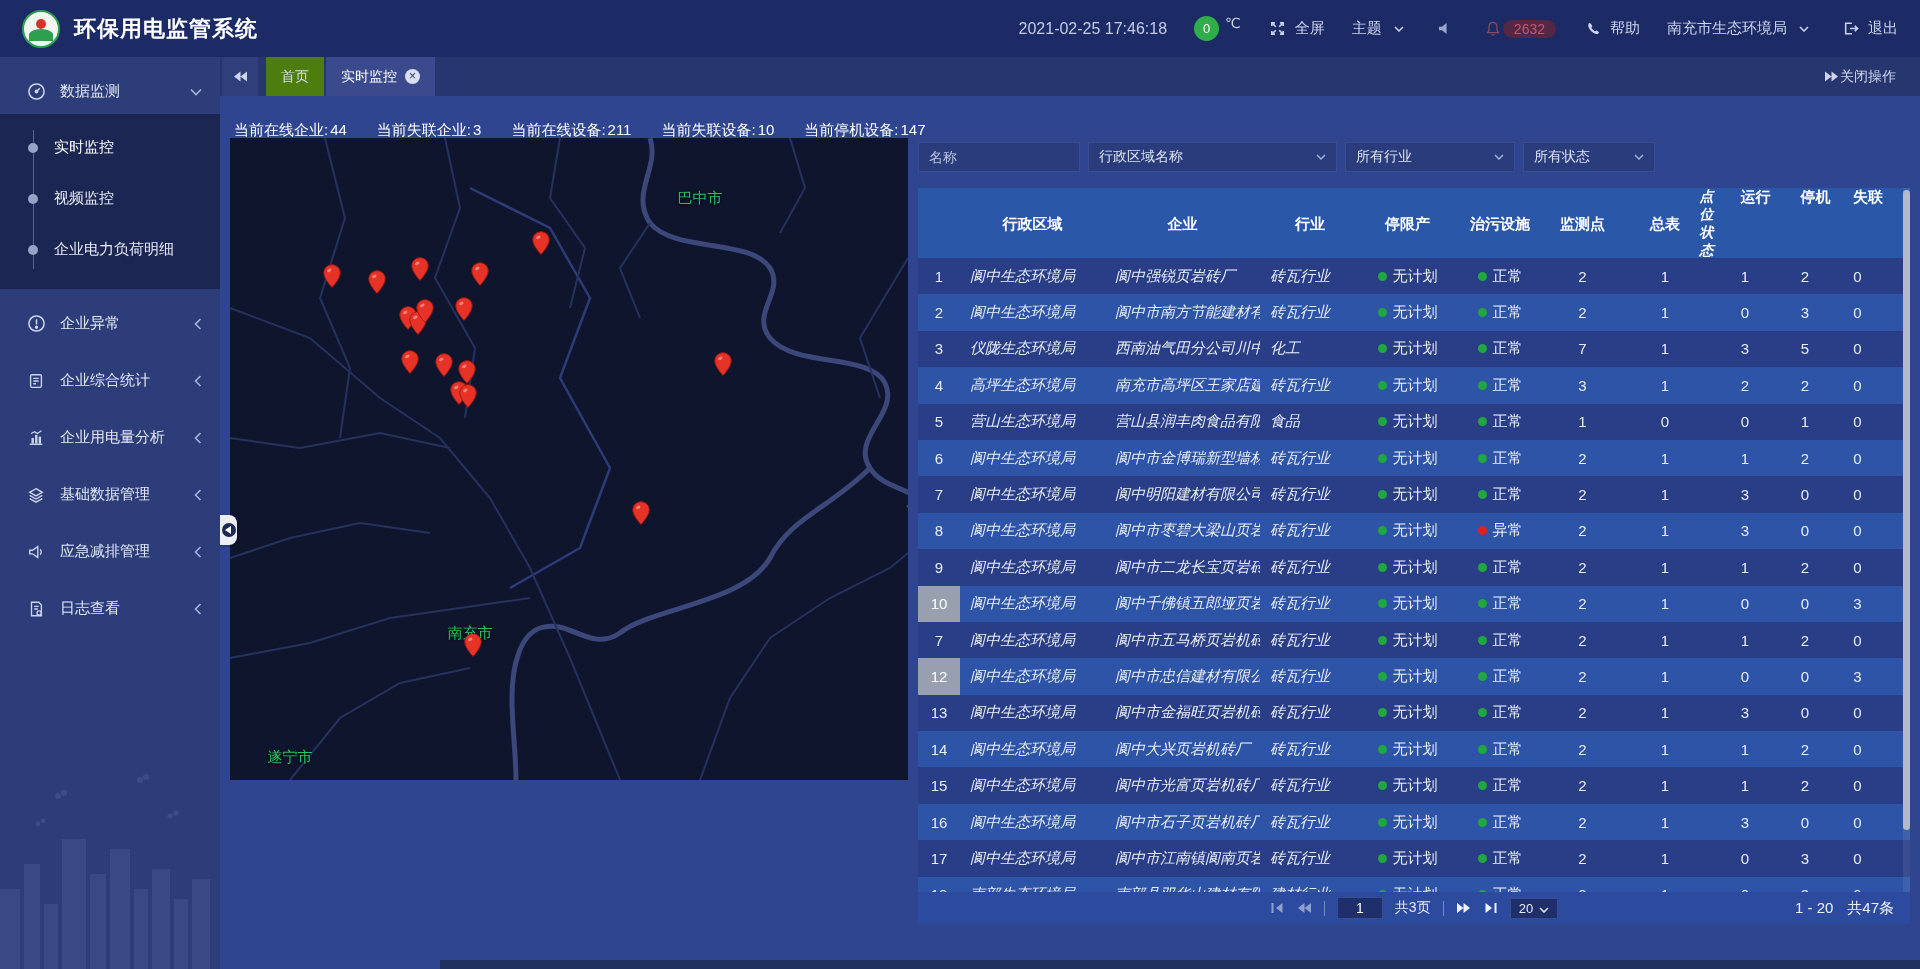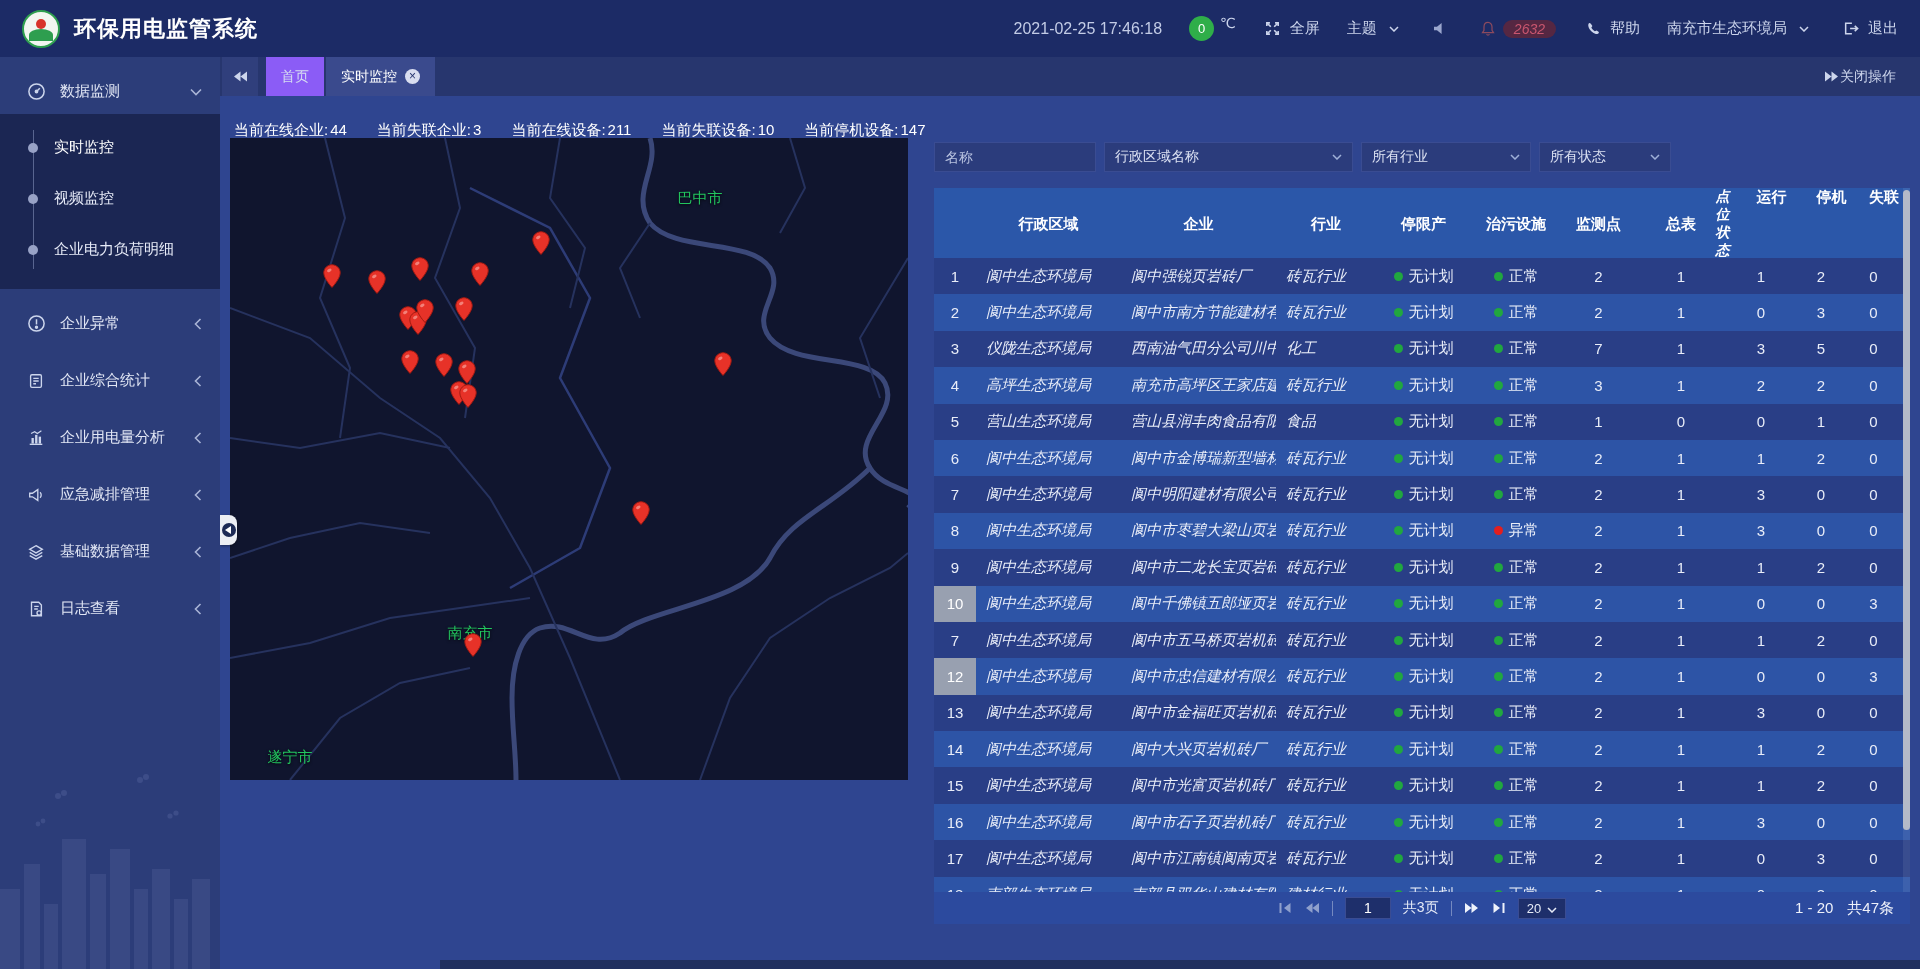--- a/index.html
+++ b/index.html
@@ -11,61 +11,61 @@
 .logo{width:38px;height:38px;border-radius:50%;background:#f2f6f1;border:2px solid #2e9e4f;position:relative;overflow:hidden;flex:none;}
 .logo::before{content:"";position:absolute;top:7px;left:50%;transform:translateX(-50%);width:10px;height:10px;border-radius:50%;background:#d8332a;}
 .logo::after{content:"";position:absolute;bottom:5px;left:5px;right:5px;height:12px;background:#2e9e4f;border-radius:50% 50% 0 0;}
 .app-title{color:#fff;font-size:22px;font-weight:700;margin-left:14px;letter-spacing:1px;}
 .header-right{margin-left:auto;display:flex;align-items:center;gap:27px;color:#ccd5ec;font-size:15px;}
 .datetime{font-size:16px;color:#c3cce6;}
 .temp{display:inline-flex;align-items:center;gap:6px;}
 .temp-circle{width:25px;height:25px;border-radius:50%;background:#2fae49;color:#fff;font-size:13px;display:inline-flex;align-items:center;justify-content:center;}
 .temp-unit{font-size:14px;position:relative;top:-6px;}
 .hbtn{display:inline-flex;align-items:center;gap:7px;cursor:pointer;white-space:nowrap;}
-.notif{display:inline-flex;align-items:center;gap:5px;cursor:pointer;font-style:italic;}
+.notif{display:inline-flex;align-items:center;cursor:pointer;}
 .notif-pill{background:#552742;color:#c9566f;border-radius:9px;padding:1px 11px;font-size:14px;}
 
 
 .sidebar{position:absolute;top:57px;left:0;bottom:0;width:220px;background:#2c3d79;overflow:hidden;z-index:4;}
 .side-item{height:57px;display:flex;align-items:center;padding:12px 18px 0 26px;gap:14px;color:#e2e7f5;font-size:15px;cursor:pointer;position:relative;}
 .s-icon{width:20px;height:20px;display:inline-flex;align-items:center;justify-content:center;flex:none;}
 .s-chev{margin-left:auto;display:inline-flex;color:#a9b4d6;}
 .submenu{background:#1b2653;position:relative;padding:8px 0 14px;}
 .submenu::before{content:"";position:absolute;left:33px;top:16px;bottom:20px;width:1px;background:#596590;}
 .sub-item{position:relative;padding:16px 0 16px 54px;color:#e7ebf8;font-size:15px;cursor:pointer;}
 .sub-item::before{content:"";position:absolute;left:28px;top:50%;margin-top:-5px;width:10px;height:10px;border-radius:50%;background:#98a2c6;}
 .sub-item.active{color:#ffffff;}
 .skyline{position:absolute;left:0;right:0;bottom:0;height:205px;opacity:.5;}
 
 
 .main{position:absolute;left:220px;top:57px;right:0;bottom:0;display:flex;flex-direction:column;}
 .tabbar{height:39px;background:#27366e;display:flex;align-items:stretch;padding-left:2px;flex:none;}
 .tab-nav{width:36px;margin-right:8px;background:#303f7c;display:flex;align-items:center;justify-content:center;color:#ccd5ec;cursor:pointer;}
 #tabs{display:flex;align-items:stretch;}
-.tab{display:flex;align-items:center;gap:8px;padding:0 15px;background:#8b5cf6;color:#d6ddf1;font-size:14px;margin-right:2px;cursor:pointer;}
+.tab{display:flex;align-items:center;gap:8px;padding:0 15px;background:#4d7c0f;color:#d6ddf1;font-size:14px;margin-right:2px;cursor:pointer;}
 .tab.active{background:#3a4a8d;color:#fff;}
 .tab-close{width:15px;height:15px;border-radius:50%;background:#d9def0;color:#27366e;font-size:12px;line-height:15px;text-align:center;cursor:pointer;}
 .tabbar-right{margin-left:auto;display:flex;align-items:center;padding:0 24px;color:#ccd5ec;font-size:14px;}
 .tabbar-right>span{cursor:pointer;display:inline-flex;align-items:center;}
 
 .content{position:relative;flex:1;background:#2f4590;}
 .stats{position:absolute;left:14px;top:20px;height:28px;display:flex;align-items:center;gap:30px;color:#fff;font-size:15px;white-space:nowrap;}
 .stat{display:inline-flex;}
 .stat-value{margin-left:2px;}
 
 
 .map{position:absolute;left:10px;top:42px;width:678px;height:642px;background:#10152e;overflow:hidden;cursor:grab;}
 .map svg.roads{position:absolute;left:0;top:0;}
 .city-label{position:absolute;transform:translate(-50%,-50%);color:#22c55e;font-size:15px;white-space:nowrap;text-shadow:0 1px 3px rgba(0,0,0,.9);}
 .pin{position:absolute;width:19px;height:25px;transform:translate(-50%,-85%);cursor:pointer;}
 .collapse-handle{position:absolute;left:0;top:419px;width:17px;height:30px;background:#eceef4;border-radius:0 8px 8px 0;display:flex;align-items:center;justify-content:center;cursor:pointer;box-shadow:0 1px 3px rgba(0,0,0,.4);z-index:3;}
 .collapse-handle .ball{width:14px;height:14px;border-radius:50%;background:#1d2a55;display:flex;align-items:center;justify-content:center;}
 
 
-.right-panel{position:absolute;left:714px;top:46px;right:10px;height:782px;}
+.right-panel{position:absolute;left:698px;top:46px;right:10px;height:782px;}
 .filters{display:flex;gap:8px;height:30px;}
 .f-input{width:162px;background:#2b3c7c;border:1px solid #3a4c92;color:#e2e7f5;font-size:14px;padding:0 10px;outline:none;}
 .f-input::placeholder{color:#b9c3e0;}
 .f-select{display:flex;align-items:center;justify-content:space-between;background:#2b3c7c;border:1px solid #3a4c92;color:#dbe1f2;font-size:14px;padding:0 10px;cursor:pointer;}
 .f-select .car{color:#9fb0d8;display:inline-flex;margin-left:16px;}
 .w2{width:249px;}.w3{width:170px;}.w4{width:132px;}
 
 .table-wrap{margin-top:16px;}
 .t-head{display:grid;grid-template-columns:42px 145px 155px 100px 95px 90px 75px 90px 70px 50px 55px 1fr;height:70px;background:#2b57a9;color:#fff;font-size:15px;font-weight:700;}
 .h-cell{display:flex;align-items:center;justify-content:center;white-space:nowrap;}
@@ -233,40 +233,40 @@
           <span class="s-label">企业用电量分析</span>
           <span class="s-chev">
             <svg width="8" height="12" viewBox="0 0 8 12">
               <path d="M6.5 1 1.5 6l5 5" fill="none" stroke="currentColor" stroke-width="1.6"></path>
             </svg>
           </span>
         </div>
         <div class="side-item">
           <span class="s-icon">
             <svg width="18" height="18" viewBox="0 0 20 20" stroke="#ccd5ec" stroke-width="1.5" fill="none">
-              <path d="M3 8 v4 h3 l6 4 V4 L6 8 Z"></path>
-              <path d="M14.5 7 a4.2 4.2 0 0 1 0 6"></path>
-            </svg>
-          </span>
-          <span class="s-label">应急减排管理</span>
+              <path d="M10 3 17 7 10 11 3 7 Z"></path>
+              <path d="M3 10.5 10 14.5 17 10.5"></path>
+              <path d="M3 14 10 18 17 14"></path>
+            </svg>
+          </span>
+          <span class="s-label">基础数据管理</span>
           <span class="s-chev">
             <svg width="8" height="12" viewBox="0 0 8 12">
               <path d="M6.5 1 1.5 6l5 5" fill="none" stroke="currentColor" stroke-width="1.6"></path>
             </svg>
           </span>
         </div>
         <div class="side-item">
           <span class="s-icon">
             <svg width="18" height="18" viewBox="0 0 20 20" stroke="#ccd5ec" stroke-width="1.5" fill="none">
-              <path d="M10 3 17 7 10 11 3 7 Z"></path>
-              <path d="M3 10.5 10 14.5 17 10.5"></path>
-              <path d="M3 14 10 18 17 14"></path>
-            </svg>
-          </span>
-          <span class="s-label">基础数据管理</span>
+              <path d="M3 8 v4 h3 l6 4 V4 L6 8 Z"></path>
+              <path d="M14.5 7 a4.2 4.2 0 0 1 0 6"></path>
+            </svg>
+          </span>
+          <span class="s-label">应急减排管理</span>
           <span class="s-chev">
             <svg width="8" height="12" viewBox="0 0 8 12">
               <path d="M6.5 1 1.5 6l5 5" fill="none" stroke="currentColor" stroke-width="1.6"></path>
             </svg>
           </span>
         </div>
         <div class="side-item">
           <span class="s-icon">
             <svg width="18" height="18" viewBox="0 0 20 20" stroke="#ccd5ec" stroke-width="1.5" fill="none">
               <path d="M5 2.5 h8 l3 3 V17.5 H5 Z"></path>

